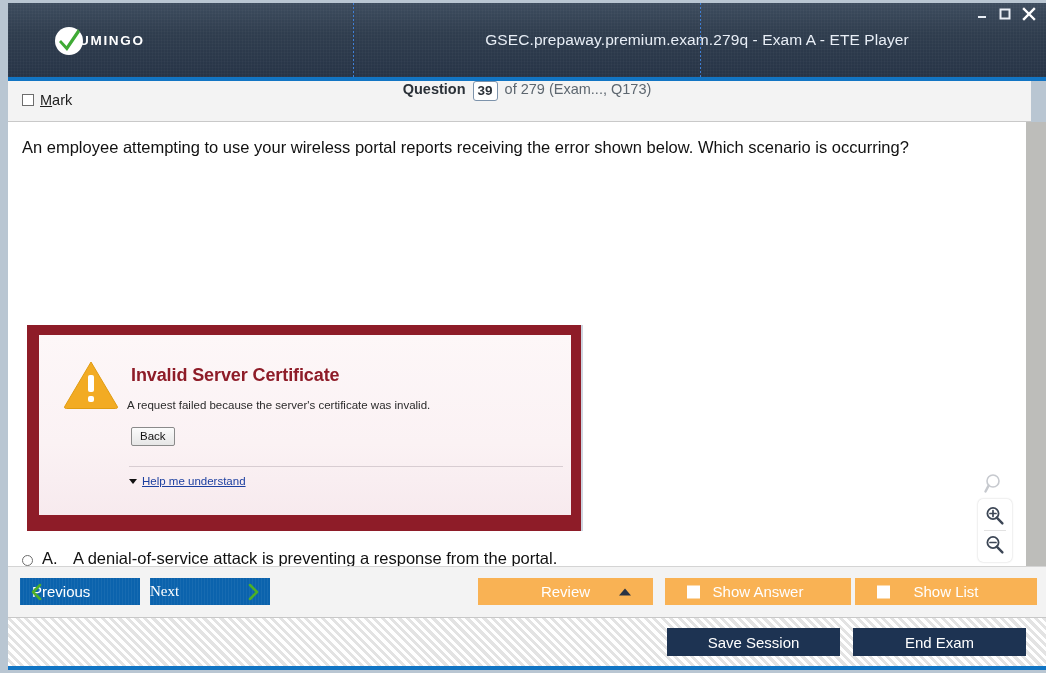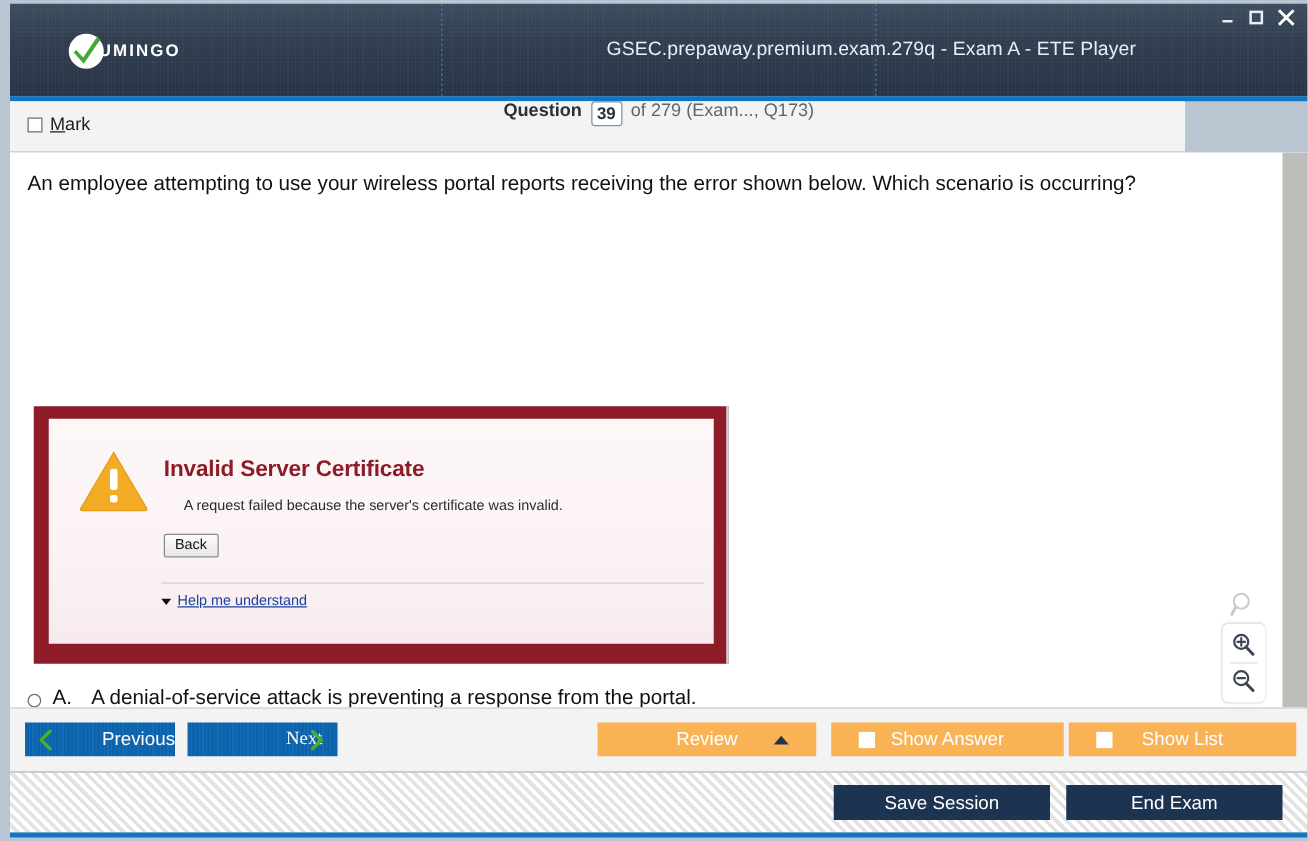--- a/index.html
+++ b/index.html
@@ -60,21 +60,21 @@
   .winbtn { display:block; line-height: 0; cursor: default; }
 
   
   .accent-top {
     position: absolute; left: 8px; top: 77px; width: 1038px; height: 4px;
     background: #1275c4;
   }
 
   
   .qheader {
-    position: absolute; left: 8px; top: 81px; width: 940px; height: 41px;
+    position: absolute; left: 8px; top: 81px; width: 1023px; height: 41px;
     background: #f3f3f3;
     border-bottom: 1px solid #c9c9c9;
   }
   .mark-box {
     position: absolute; left: 14px; top: 11px;
     display: flex; align-items: center; gap: 6px;
   }
   .cb-square {
     width: 12px; height: 12px; border: 1px solid #6d6d6d; background: #fff;
     flex: none;
@@ -125,21 +125,21 @@
     background: linear-gradient(180deg,#fdf7f8 0%, #fbf2f4 60%, #f7eaee 100%);
     position: relative;
   }
   .warn-ico { position: absolute; left: 24px; top: 25px; }
   .err-title {
     position: absolute; left: 92px; top: 30px;
     font-size: 18px; font-weight: 700; color: #8e1c28;
     font-family: "Liberation Sans", sans-serif; letter-spacing: -0.1px;
   }
   .err-body {
-    position: absolute; left: 108px; top: 64px;
+    position: absolute; left: 88px; top: 64px;
     font-size: 11.5px; color: #2b2b2b;
   }
   .err-back {
     position: absolute; left: 92px; top: 92px;
     font-size: 11.5px; color: #111;
     border: 1px solid #8a8a8a; border-radius: 2px;
     background: linear-gradient(180deg,#fbfbfb,#e6e6e6);
     padding: 2px 8px 3px;
   }
   .err-rule {
@@ -191,21 +191,21 @@
   .btn {
     position: absolute; height: 27px; border: 0; cursor: default;
     font-size: 15px; color: #ffffff;
     font-family: "Liberation Sans", sans-serif;
     display: flex; align-items: center;
   }
   .btn-blue {
     background:
       repeating-linear-gradient(90deg, rgba(255,255,255,0.05) 0 1px, rgba(0,0,0,0) 1px 3px),
       #0b63ad;
-    justify-content: flex-end;
+    justify-content: flex-start;
   }
   .btn-prev { left: 12px; top: 11px; width: 120px; padding-left: 12px; }
   .btn-next { left: 142px; top: 11px; width: 120px; padding-right: 12px; font-family: Liberation Serif, serif; }
   .chev {
     position: absolute; top: 50%; transform: translateY(-50%);
     line-height: 0;
   }
   .chev-left { left: 10px; }
   .chev-right { right: 10px; }
 

